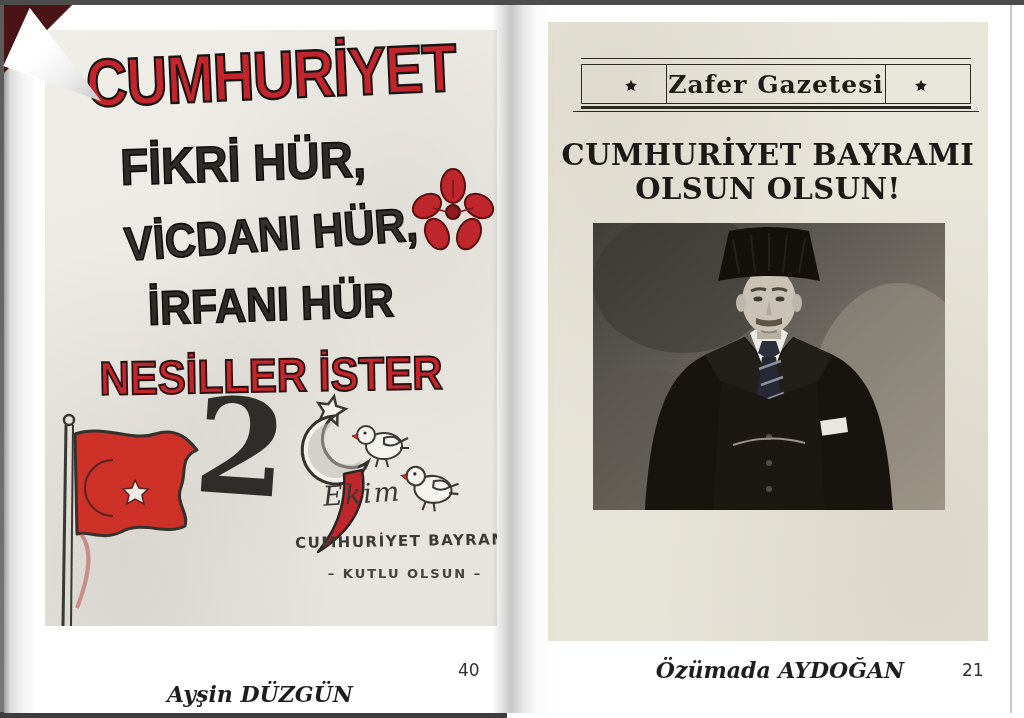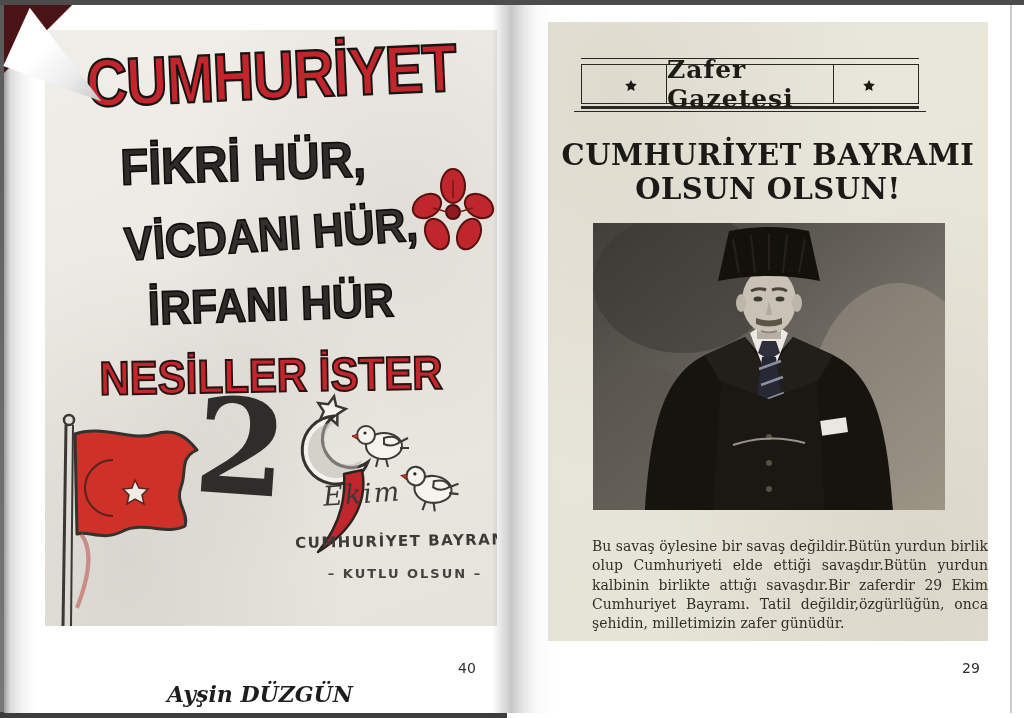--- a/index.html
+++ b/index.html
@@ -61,21 +61,21 @@
       background:linear-gradient(135deg,#ffffff 42%,#ececec 68%,#c7c7c7 92%);
       clip-path:polygon(27% 7%,92% 92%,3% 60%);
       filter:drop-shadow(3px 4px 3px rgba(0,0,0,0.35));}
 
   
   .paper{position:absolute;left:548px;top:22px;width:440px;height:619px;color:#1d1b18;
       background:
         radial-gradient(ellipse at 15% 10%, rgba(120,110,90,0.10), transparent 50%),
         radial-gradient(ellipse at 85% 85%, rgba(120,110,90,0.10), transparent 50%),
         linear-gradient(160deg,#eae7dc,#e5e2d6);}
-  .masthead{position:absolute;left:33px;top:36px;width:338px;}
+  .masthead{position:absolute;left:33px;top:36px;width:390px;}
   .masthead .rule-top{height:1px;background:#2a2823;margin-bottom:5px;}
   .masthead .band{display:flex;align-items:stretch;border:1px solid #2a2823;height:38px;}
   .masthead .cell{display:flex;align-items:center;justify-content:center;}
   .masthead .c-left{width:84px;border-right:1px solid #2a2823;}
   .masthead .c-mid{flex:1;font-family:"DejaVu Serif",serif;font-weight:bold;font-size:25px;
       letter-spacing:1px;color:#1d1b16;}
   .masthead .c-right{width:84px;border-left:1px solid #2a2823;}
   .masthead .rule-thick{height:3px;background:#2a2823;margin-top:2px;}
   .masthead .rule-thin{height:1px;background:#2a2823;margin-top:2px;width:104%;margin-left:-2%;}
   .mirror{transform:scaleX(-1);}
@@ -85,21 +85,21 @@
       letter-spacing:0.5px;color:#1c1a17;}
   .photo{position:absolute;left:45px;top:201px;width:352px;height:287px;}
   .bodytext{position:absolute;left:44px;top:501px;width:396px;font-family:"DejaVu Serif",serif;
       font-size:14px;line-height:1.38;color:#322f2a;text-align:justify;}
 
   
   .footer-name{position:absolute;font-family:"DejaVu Serif",serif;font-style:italic;font-weight:bold;
       font-size:22px;color:#1e1e1e;white-space:nowrap;}
   .f-left{left:120px;top:657px;width:280px;text-align:center;margin-top:24px;}
   .f-right{left:640px;top:657px;width:280px;text-align:center;}
-  .pagenum{position:absolute;top:660px;font-size:14px;color:#2f2f2f;font-family:"DejaVu Sans",sans-serif;}
+  .pagenum{position:absolute;top:660px;font-size:17px;color:#2f2f2f;font-family:"DejaVu Sans",sans-serif;}
   .p-left{left:458px;}
   .p-right{left:962px;}
 </style>
 </head>
 <body>
 
 <div class="stage">
 
   <div class="topbar"></div>
   <div class="leftbar"></div>
@@ -251,27 +251,27 @@
       <ellipse cx="187" cy="76" rx="4.5" ry="2.5" fill="#3c3832"></ellipse>
       <path d="M176 78 l-3 14 6 0 Z" fill="#b1a99c"></path>
 
       <path d="M163 95 Q176 100 189 95 L189 101 Q176 106 163 101 Z" fill="#5d5546"></path>
       <path d="M168 108 q8 3 16 0" stroke="#8d8577" stroke-width="2" fill="none"></path>
 
       <path d="M136 8 Q176 0 216 8 L227 58 Q176 48 125 58 Z" fill="#14110c"></path>
       <path d="M140 16 l6 34 M158 12 l4 38 M176 10 l0 38 M194 12 l-4 38 M212 16 l-6 34" stroke="#2c2720" stroke-width="2" fill="none" opacity="0.7"></path>
     </svg>
 
-    <p class="bodytext">Bu savaş öylesine bir savaş değildir.Bütün yurdun birlik olup Cumhuriyeti elde ettiği savaşdır.Bütün yurdun kalbinin birlikte attığı savaşdır.Bir zaferdir 29 Ekim Cumhuriyet Bayramı. Tatil değildir,özgürlüğün, onca şehidin, milletimizin zafer günüdür.</p>
   </div>
 
   <div class="spine"></div>
 
   <div class="footer-name f-left">Ayşin DÜZGÜN</div>
   <div class="pagenum p-left">40</div>
-  <div class="pagenum p-right">29</div>
+  <div class="footer-name f-right">Özümada AYDOĞAN</div>
+  <div class="pagenum p-right">21</div>
 
   <div class="curl">
     <div class="under"></div>
     <div class="fold"></div>
   </div>
 
 </div>
 
 </body></html>

